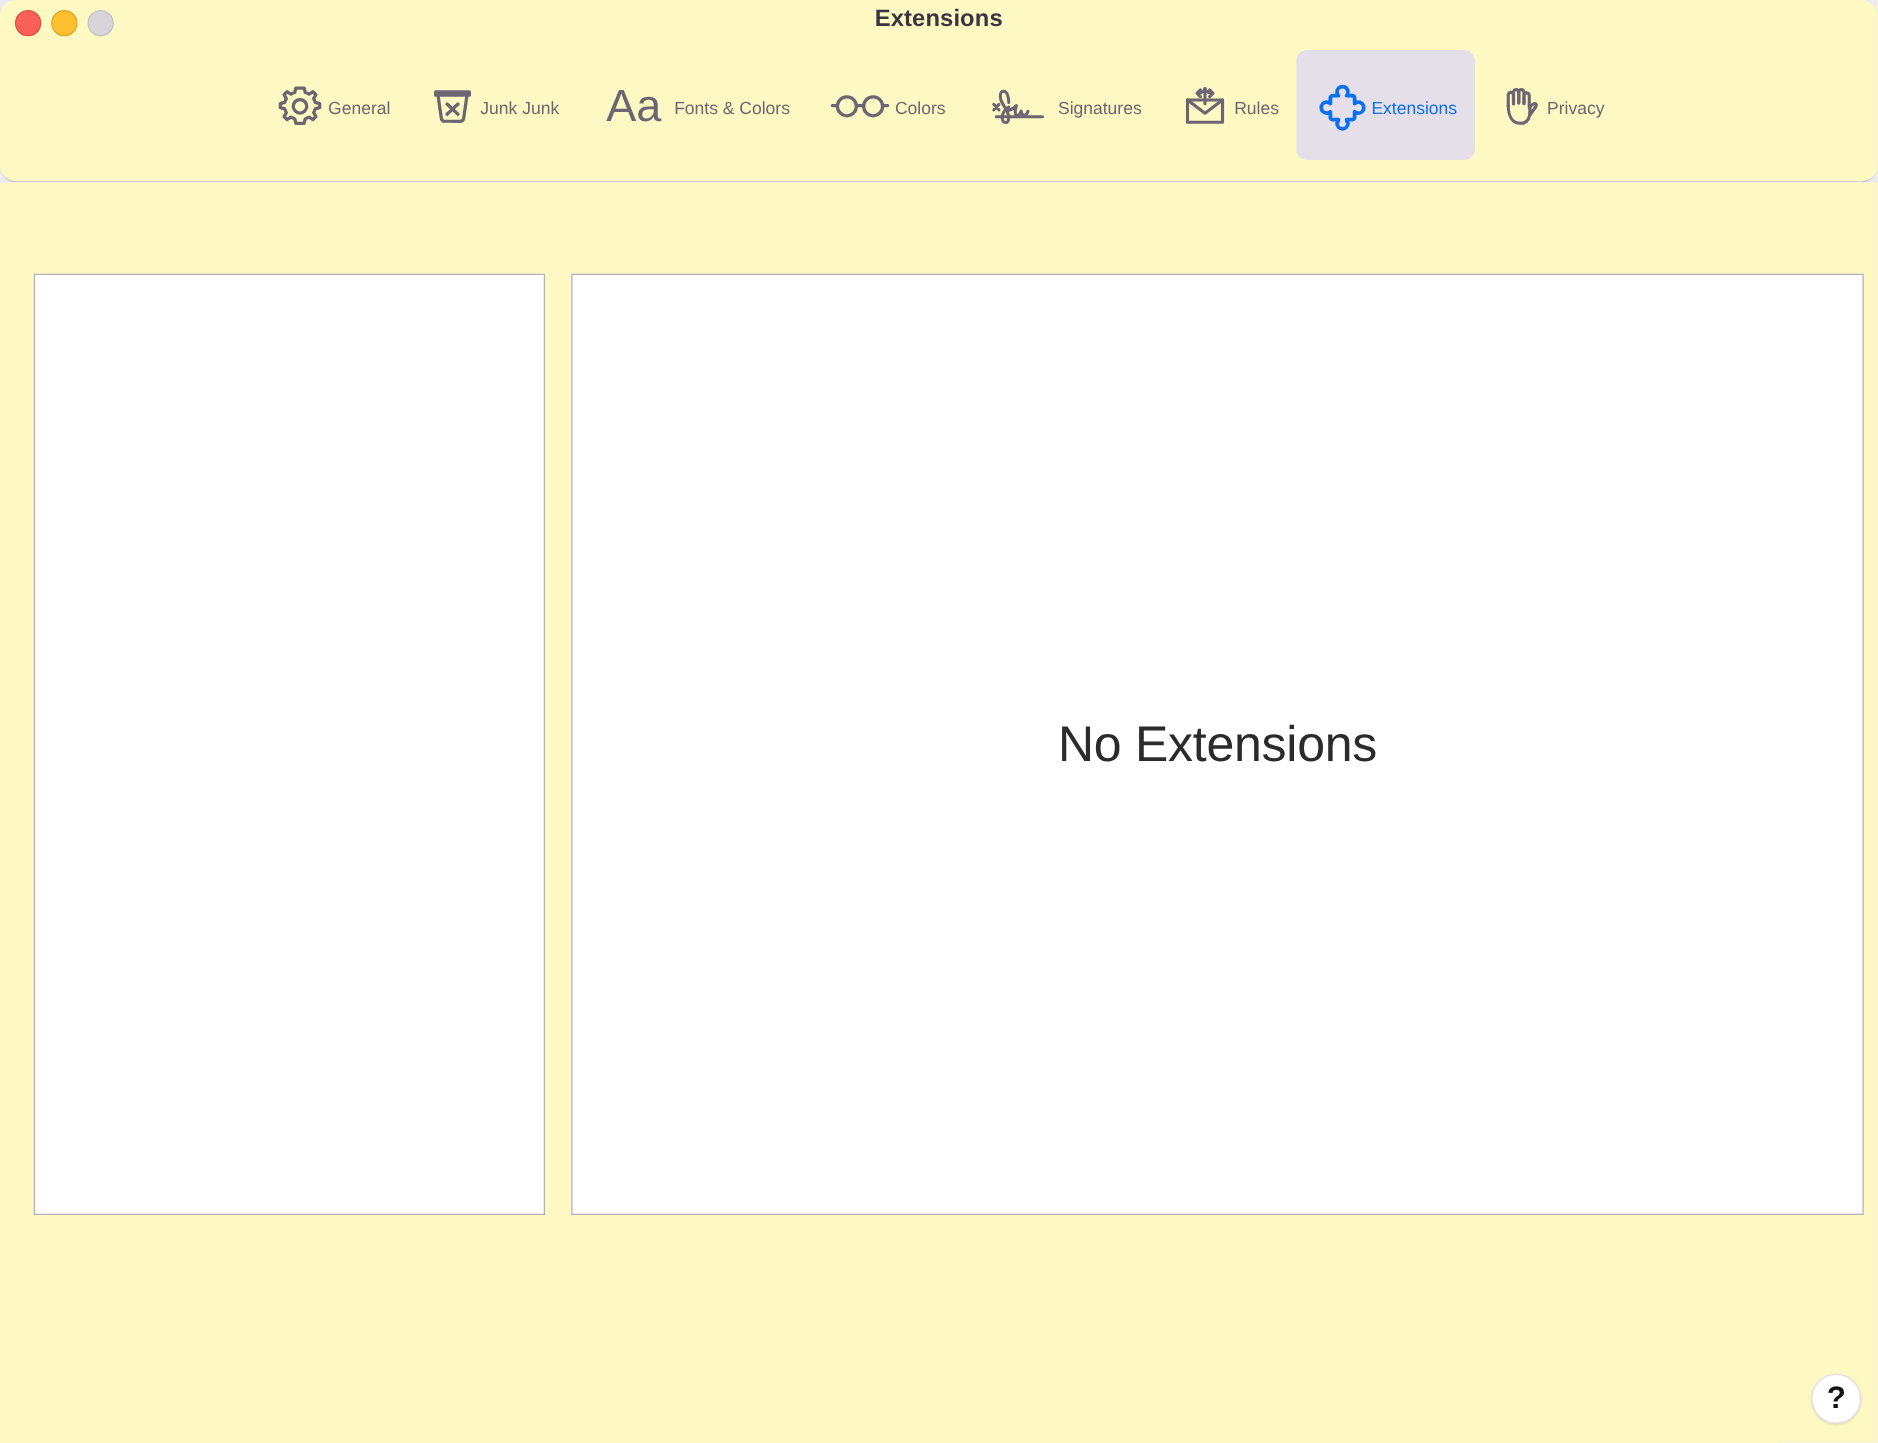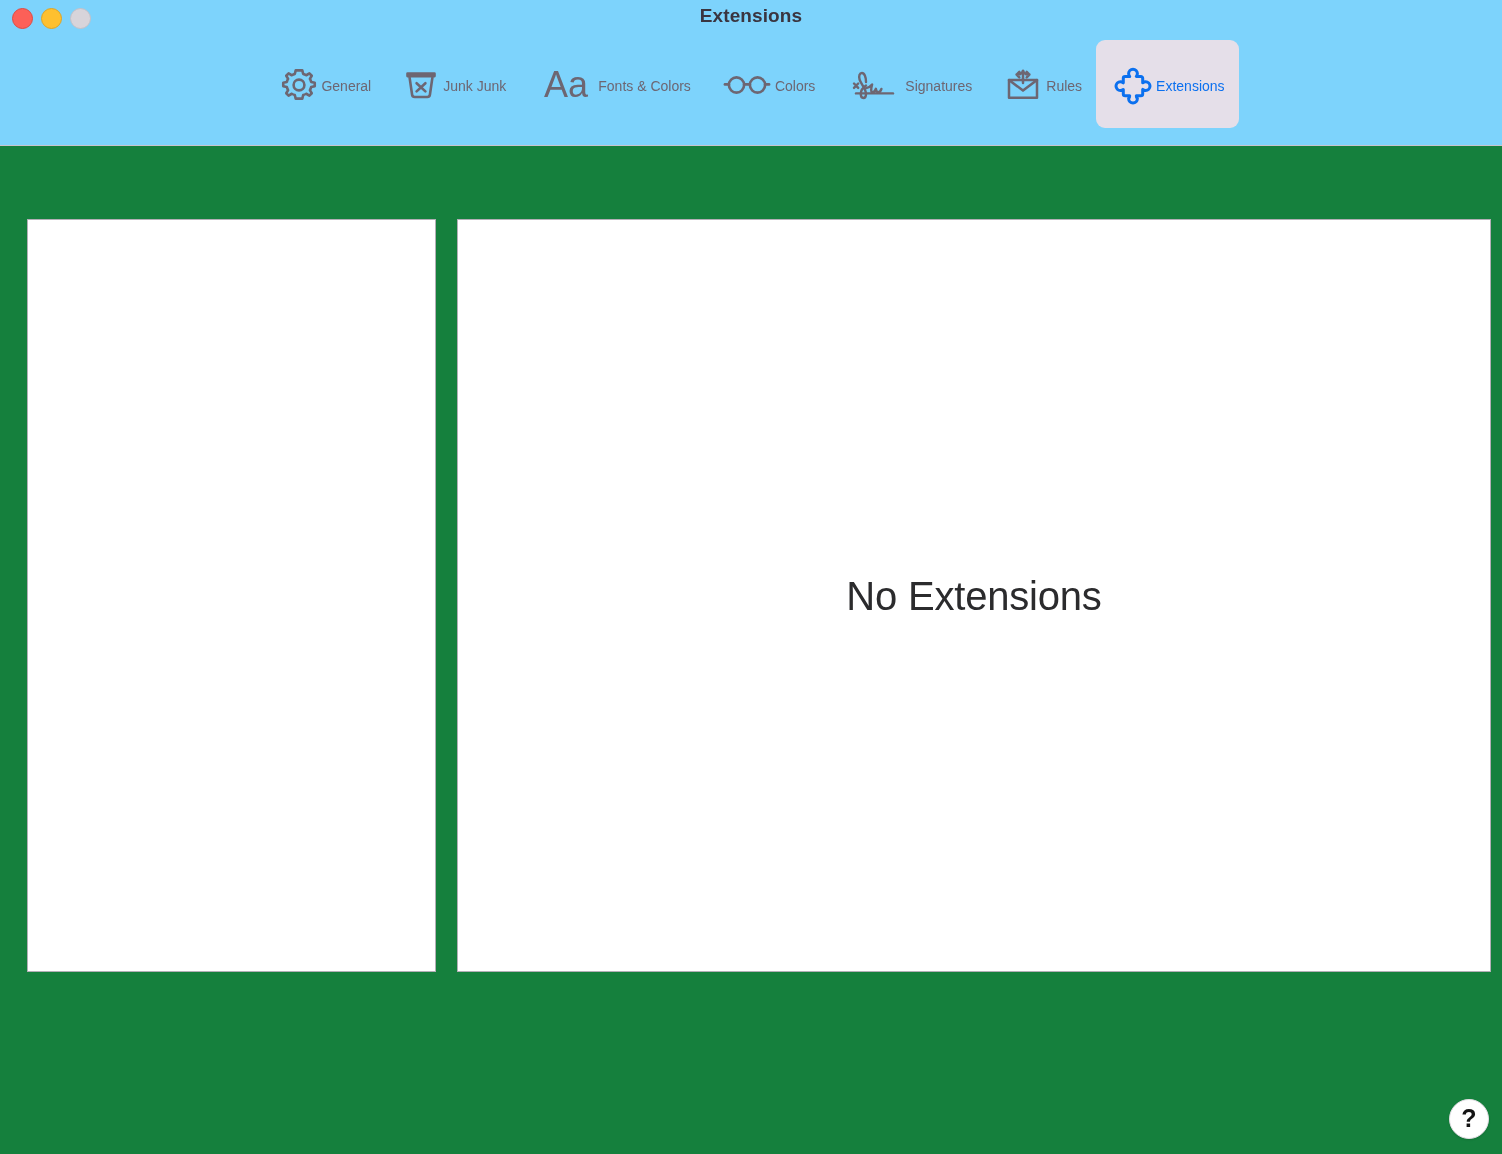--- a/index.html
+++ b/index.html
@@ -24,23 +24,24 @@
     background: #efeaf1;
     display: flex;
     flex-direction: column;
   }
 
   
   .titlebar-toolbar {
     position: relative;
     width: 100%;
     height: 146px;
-    background: #7dd3fc;
+    background: #fef9c3;
     border-bottom: 1px solid #c9c3cd;
     flex: 0 0 auto;
+    border-radius: 13px;
   }
 
   .traffic-lights {
     position: absolute;
     top: 8px;
     left: 12px;
     display: flex;
     gap: 8px;
     align-items: center;
   }
@@ -109,21 +110,21 @@
     color: #6d6672;
     white-space: nowrap;
     line-height: 22px;
   }
   .tab.selected .tab-label { color: #0b70ef; }
 
   
   .content {
     position: relative;
     flex: 1 1 auto;
-    background: #15803d;
+    background: #fef9c3;
     text-decoration: underline;
   }
 
   .panel {
     position: absolute;
     background: #ffffff;
     border: 1px solid #b3afb6;
   }
 
   .panel-left {
@@ -263,20 +264,32 @@
 
       <div class="tab selected">
         <span class="tab-icon">
           <svg width="46" height="46" viewBox="0 0 46 46" fill="none" stroke="#0b70ef" stroke-width="3.0" stroke-linecap="round" stroke-linejoin="round">
             <path d="M18.6 11.6 a4.4 4.4 0 0 1 8.8 0 a4.4 4.4 0 0 1 -1.1 2.9 h4.6 a1.8 1.8 0 0 1 1.8 1.8 v4.5 a4.4 4.4 0 0 1 2.9-1.1 a4.4 4.4 0 0 1 0 8.8 a4.4 4.4 0 0 1 -2.9-1.1 v4.5 a1.8 1.8 0 0 1 -1.8 1.8 h-4.6 a4.4 4.4 0 0 0 1.1 2.9 a4.4 4.4 0 0 1 -8.8 0 a4.4 4.4 0 0 0 1.1-2.9 h-4.6 a1.8 1.8 0 0 1 -1.8-1.8 v-4.5 a4.4 4.4 0 0 1 -2.9 1.1 a4.4 4.4 0 0 1 0-8.8 a4.4 4.4 0 0 1 2.9 1.1 v-4.5 a1.8 1.8 0 0 1 1.8-1.8 h4.6 a4.4 4.4 0 0 1 -1.1-2.9 z"></path>
           </svg>
         </span>
         <span class="tab-label">Extensions</span>
       </div>
 
+      <div class="tab">
+        <span class="tab-icon">
+          <svg width="44" height="46" viewBox="0 0 44 46" fill="none" stroke="#6d6672" stroke-width="2.5" stroke-linecap="round" stroke-linejoin="round">
+            <path d="M12.6 23.0 V14.0 a2.1 2.1 0 0 1 4.2 0 v7.2"></path>
+            <path d="M16.8 20.6 V11.8 a2.1 2.1 0 0 1 4.2 0 v8.6"></path>
+            <path d="M21.0 20.4 V11.8 a2.1 2.1 0 0 1 4.2 0 v8.8"></path>
+            <path d="M25.2 21.0 V14.4 a2.1 2.1 0 0 1 4.2 0 v9.6"></path>
+            <path d="M12.6 22.4 c0 8.0 3.0 14.2 9.8 14.2 c5.4 0 7.5-4.0 7.5-9.6 v-3.2 c1.6-1.9 3.2-3.0 4.0-3.0 c1.1 0 1.6 1.3 0.6 2.8 l-4.6 6.4"></path>
+          </svg>
+        </span>
+        <span class="tab-label">Privacy</span>
+      </div>
 
     </div>
   </div>
 
   <div class="content">
 
     <div class="panel panel-left"></div>
 
     <div class="panel panel-right">
       <div class="empty-state">No Extensions</div>

